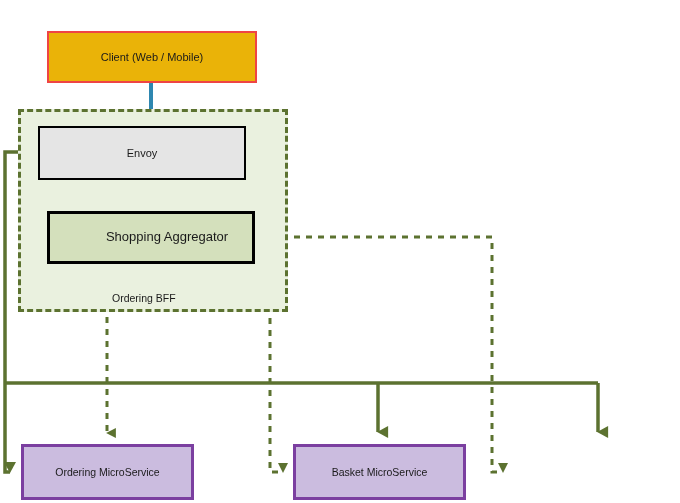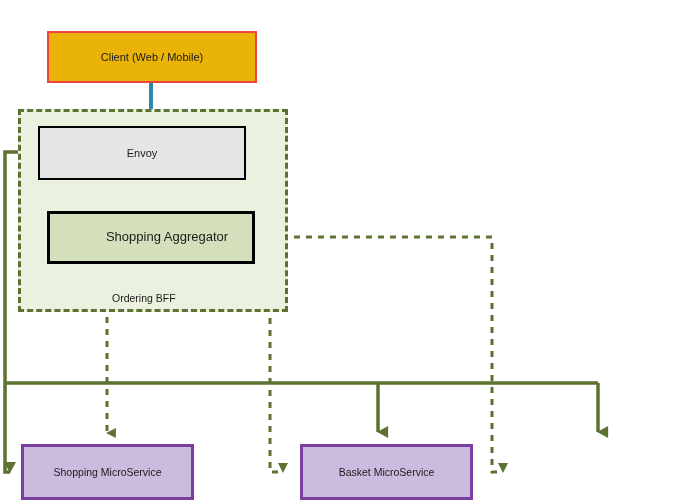--- a/index.html
+++ b/index.html
@@ -31,21 +31,21 @@
           background:#d4e0bc;border:3px solid #000000;}
   #aggregator span{font-size:13px;color:#1a1a1a;margin-left:32px;}
   #bff-label{left:112px;top:290px;width:150px;height:16px;
           justify-content:flex-start;}
   #bff-label span{font-size:10.5px;color:#1a1a1a;}
 
   
   .ms{background:#cbbcdf;border:3px solid #7b3fa0;}
   .ms span{font-size:10.5px;color:#1a1a1a;}
   #ms-ordering{left:21px;top:444px;width:173px;height:56px;}
-  #ms-basket{left:300px;top:444px;width:173px;height:56px;}
+  #ms-basket{left:293px;top:444px;width:173px;height:56px;}
   #ms-catalog{left:511px;top:444px;width:169px;height:56px;}
 </style>
 </head>
 <body>
 
 <div id="canvas">
 
   <svg class="layer" viewBox="0 0 680 503" xmlns="http://www.w3.org/2000/svg">
     <defs>
       <marker id="ah-blue" markerWidth="9" markerHeight="9" refX="4.5" refY="7.6" orient="auto" markerUnits="userSpaceOnUse">
@@ -115,21 +115,21 @@
 
   <div class="node" id="aggregator">
     <span>Shopping Aggregator</span>
   </div>
 
   <div class="node" id="bff-label">
     <span>Ordering BFF</span>
   </div>
 
   <div class="node ms" id="ms-ordering">
-    <span>Shopping MicroService</span>
+    <span>Ordering MicroService</span>
   </div>
 
   <div class="node ms" id="ms-basket">
     <span>Basket MicroService</span>
   </div>
 
 
 </div>
 
 </body></html>

